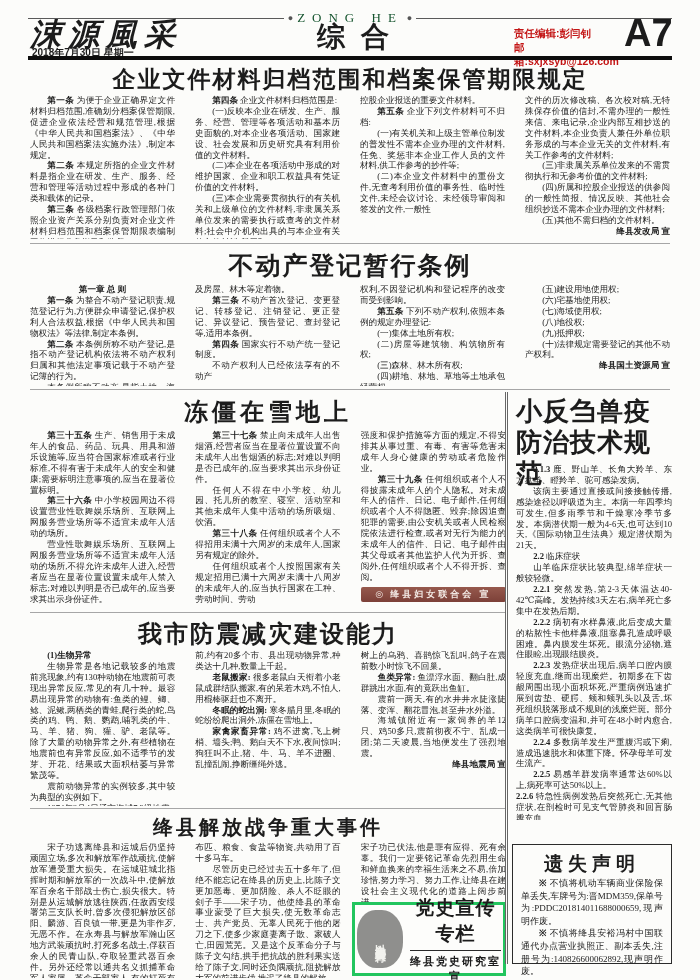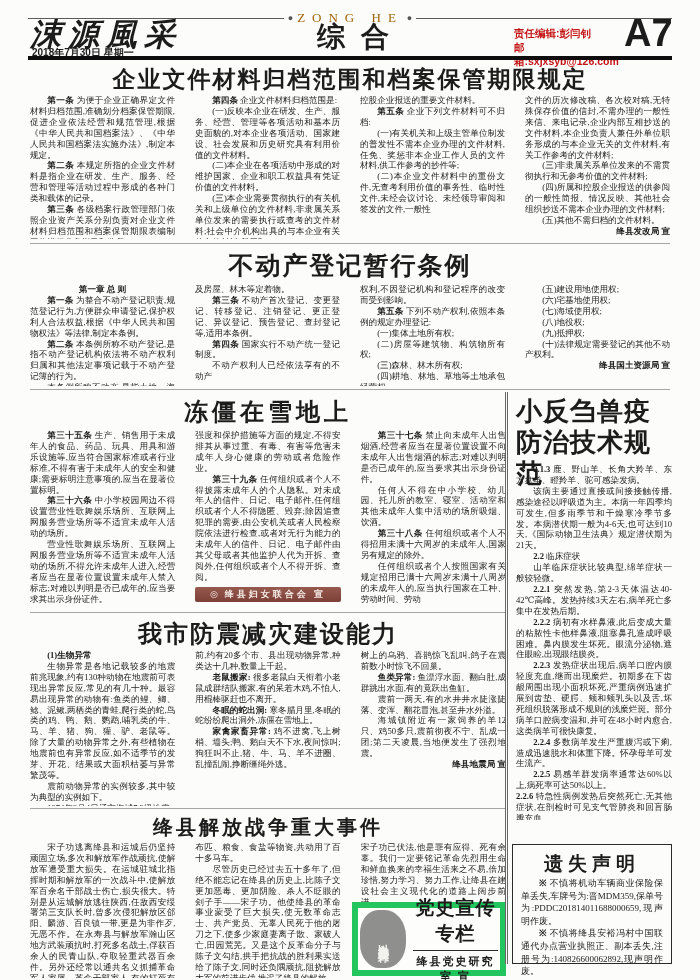--- a/index.html
+++ b/index.html
@@ -3,21 +3,21 @@
 <meta charset="utf-8">
 <style>
   html,body{margin:0;padding:0;}
   body{width:700px;height:980px;position:relative;background:#fcfcfa;color:#1c1c1c;
        font-family:"Liberation Serif","DejaVu Serif",serif;overflow:hidden;}
   .abs{position:absolute;}
   
   .topline{top:10px;left:28px;width:644px;display:flex;align-items:center;gap:4px;}
   .topline .rule{flex:1;border-top:1.2px solid #5a5a5a;}
   .topline .dot{font-size:9px;color:#555;line-height:1;}
-  .zonghe{font-size:13px;letter-spacing:7px;color:#a16207;font-family:"Liberation Serif",serif;}
+  .zonghe{font-size:13px;letter-spacing:7px;color:#14532d;font-family:"Liberation Serif",serif;}
   .masthead{top:14px;left:30px;font-size:31px;font-weight:700;font-style:italic;letter-spacing:7px;}
   .mastdate{top:46px;left:32px;font-size:10px;font-weight:700;font-family:"Liberation Sans",sans-serif;}
   .secname{top:18px;left:278px;width:150px;text-align:center;font-size:28px;font-weight:700;letter-spacing:16px;text-indent:16px;}
   .editorbox{top:26px;left:514px;width:110px;font-size:10.5px;line-height:14px;font-weight:700;
              color:#c31414;font-family:"Liberation Sans",sans-serif;}
   .pageno{top:12px;left:624px;font-size:38px;font-weight:900;font-family:"Liberation Sans",sans-serif;}
   .heavyrule{top:56px;left:28px;width:644px;height:3.5px;background:#0d0d0d;}
   
   .headline{font-weight:700;text-align:center;letter-spacing:2px;}
   .cols{display:flex;gap:20px;overflow:hidden;}
@@ -31,21 +31,21 @@
   
   .stampbanner{margin-top:4px;height:15px;display:flex;align-items:center;justify-content:center;gap:4px;
                background:linear-gradient(180deg,#96594d,#7c4038);color:#f3e9e4;font-size:9px;
                font-weight:700;letter-spacing:3px;border-radius:2px;}
   .railline{border-left:3px double #666;}
   .railtitle{font-size:26px;line-height:31px;font-weight:900;font-family:"Liberation Sans",sans-serif;letter-spacing:1px;}
   .lostbox{border:1.5px solid #2b2b2b;padding:5px 8px;box-sizing:border-box;background:#fcfcfa;}
   .losttitle{font-size:19px;font-weight:900;text-align:center;letter-spacing:5px;
              font-family:"Liberation Sans",sans-serif;margin:1px 0 0 0;}
   .lostbox .para{font-size:9px;line-height:12.6px;}
-  .partybox{border:6px solid #22c55e;box-sizing:border-box;display:flex;align-items:center;
+  .partybox{border:3px solid #22c55e;box-sizing:border-box;display:flex;align-items:center;
             padding:5px 2px;gap:7px;background:#fdfdfb;}
   .seal{width:46px;height:58px;background:#8f8f8d;border-radius:40% 46% 44% 42%;
         display:flex;justify-content:center;align-items:center;flex:none;}
   .seal .sealtxt{writing-mode:vertical-rl;font-size:11px;line-height:13px;color:#f2f2ee;
                  font-weight:700;letter-spacing:1px;}
   .partyright{flex:1;text-align:center;}
   .partytitle{font-size:19px;font-weight:900;font-family:"Liberation Sans",sans-serif;letter-spacing:1px;
               border-bottom:1.2px solid #2a2a2a;padding-bottom:3px;margin-bottom:3px;}
   .partysign{font-size:11px;font-weight:700;letter-spacing:2px;font-family:"Liberation Sans",sans-serif;}
   .subheavy{font-family:"Liberation Sans",sans-serif;}
@@ -136,35 +136,35 @@
 <div class="abs divider" style="top:389px;left:30px;width:640px;"></div>
 
 <div class="abs headline" style="top:396px;left:30px;width:476px;font-size:24px;letter-spacing:4px;">冻僵在雪地上</div>
 <div class="abs cols" style="top:430px;left:30px;width:476px;height:180px;">
   <div class="col">
       <p class="para"><b>第三十五条</b> 生产、销售用于未成年人的食品、药品、玩具、用具和游乐设施等,应当符合国家标准或者行业标准,不得有害于未成年人的安全和健康;需要标明注意事项的,应当在显著位置标明。</p>
       <p class="para"><b>第三十六条</b> 中小学校园周边不得设置营业性歌舞娱乐场所、互联网上网服务营业场所等不适宜未成年人活动的场所。</p>
       <p class="para">营业性歌舞娱乐场所、互联网上网服务营业场所等不适宜未成年人活动的场所,不得允许未成年人进入,经营者应当在显著位置设置未成年人禁入标志;对难以判明是否已成年的,应当要求其出示身份证件。</p>
     </div>
   <div class="col">
+      <p class="para"><b>第三十七条</b> 禁止向未成年人出售烟酒,经营者应当在显著位置设置不向未成年人出售烟酒的标志;对难以判明是否已成年的,应当要求其出示身份证件。</p>
+      <p class="para">任何人不得在中小学校、幼儿园、托儿所的教室、寝室、活动室和其他未成年人集中活动的场所吸烟、饮酒。</p>
+      <p class="para"><b>第三十八条</b> 任何组织或者个人不得招用未满十六周岁的未成年人,国家另有规定的除外。</p>
+      <p class="para">任何组织或者个人按照国家有关规定招用已满十六周岁未满十八周岁的未成年人的,应当执行国家在工种、劳动时间、劳动</p>
+    </div>
+  <div class="col">
     <div>
         <p class="para noindent">强度和保护措施等方面的规定,不得安排其从事过重、有毒、有害等危害未成年人身心健康的劳动或者危险作业。</p>
         <p class="para"><b>第三十九条</b> 任何组织或者个人不得披露未成年人的个人隐私。对未成年人的信件、日记、电子邮件,任何组织或者个人不得隐匿、毁弃;除因追查犯罪的需要,由公安机关或者人民检察院依法进行检查,或者对无行为能力的未成年人的信件、日记、电子邮件由其父母或者其他监护人代为开拆、查阅外,任何组织或者个人不得开拆、查阅。</p>
       </div>
     <div class="stampbanner">
       <span>◎</span>
       <span>绛县妇女联合会 宣</span>
     </div>
   </div>
-  <div class="col">
-      <p class="para"><b>第三十七条</b> 禁止向未成年人出售烟酒,经营者应当在显著位置设置不向未成年人出售烟酒的标志;对难以判明是否已成年的,应当要求其出示身份证件。</p>
-      <p class="para">任何人不得在中小学校、幼儿园、托儿所的教室、寝室、活动室和其他未成年人集中活动的场所吸烟、饮酒。</p>
-      <p class="para"><b>第三十八条</b> 任何组织或者个人不得招用未满十六周岁的未成年人,国家另有规定的除外。</p>
-      <p class="para">任何组织或者个人按照国家有关规定招用已满十六周岁未满十八周岁的未成年人的,应当执行国家在工种、劳动时间、劳动</p>
-    </div>
 </div>
 <div class="abs divider" style="top:612px;left:30px;width:476px;"></div>
 
 <div class="abs headline subheavy" style="top:618px;left:30px;width:476px;font-size:24px;">我市防震减灾建设能力</div>
 <div class="abs cols" style="top:650px;left:30px;width:476px;height:156px;">
   <div class="col">
       <p class="para"><b>(1)生物异常</b> </p>
       <p class="para">生物异常是各地记载较多的地震前兆现象,约有130种动物在地震前可表现出异常反应,常见的有几十种。最容易出现异常的动物有:鱼类的鲤、鲫、鲶、泥鳅,两栖类的青蛙,爬行类的蛇,鸟类的鸡、鸭、鹅、鹦鹉,哺乳类的牛、马、羊、猪、狗、獾、驴、老鼠等。除了大量的动物异常之外,有些植物在地震前也有异常反应,如不适季节的发芽、开花、结果或大面积枯萎与异常繁茂等。</p>
       <p class="para">震前动物异常的实例较多,其中较为典型的实例如下。</p>
       <p class="para">1974年2月4日辽宁海城7.3级地震</p>

